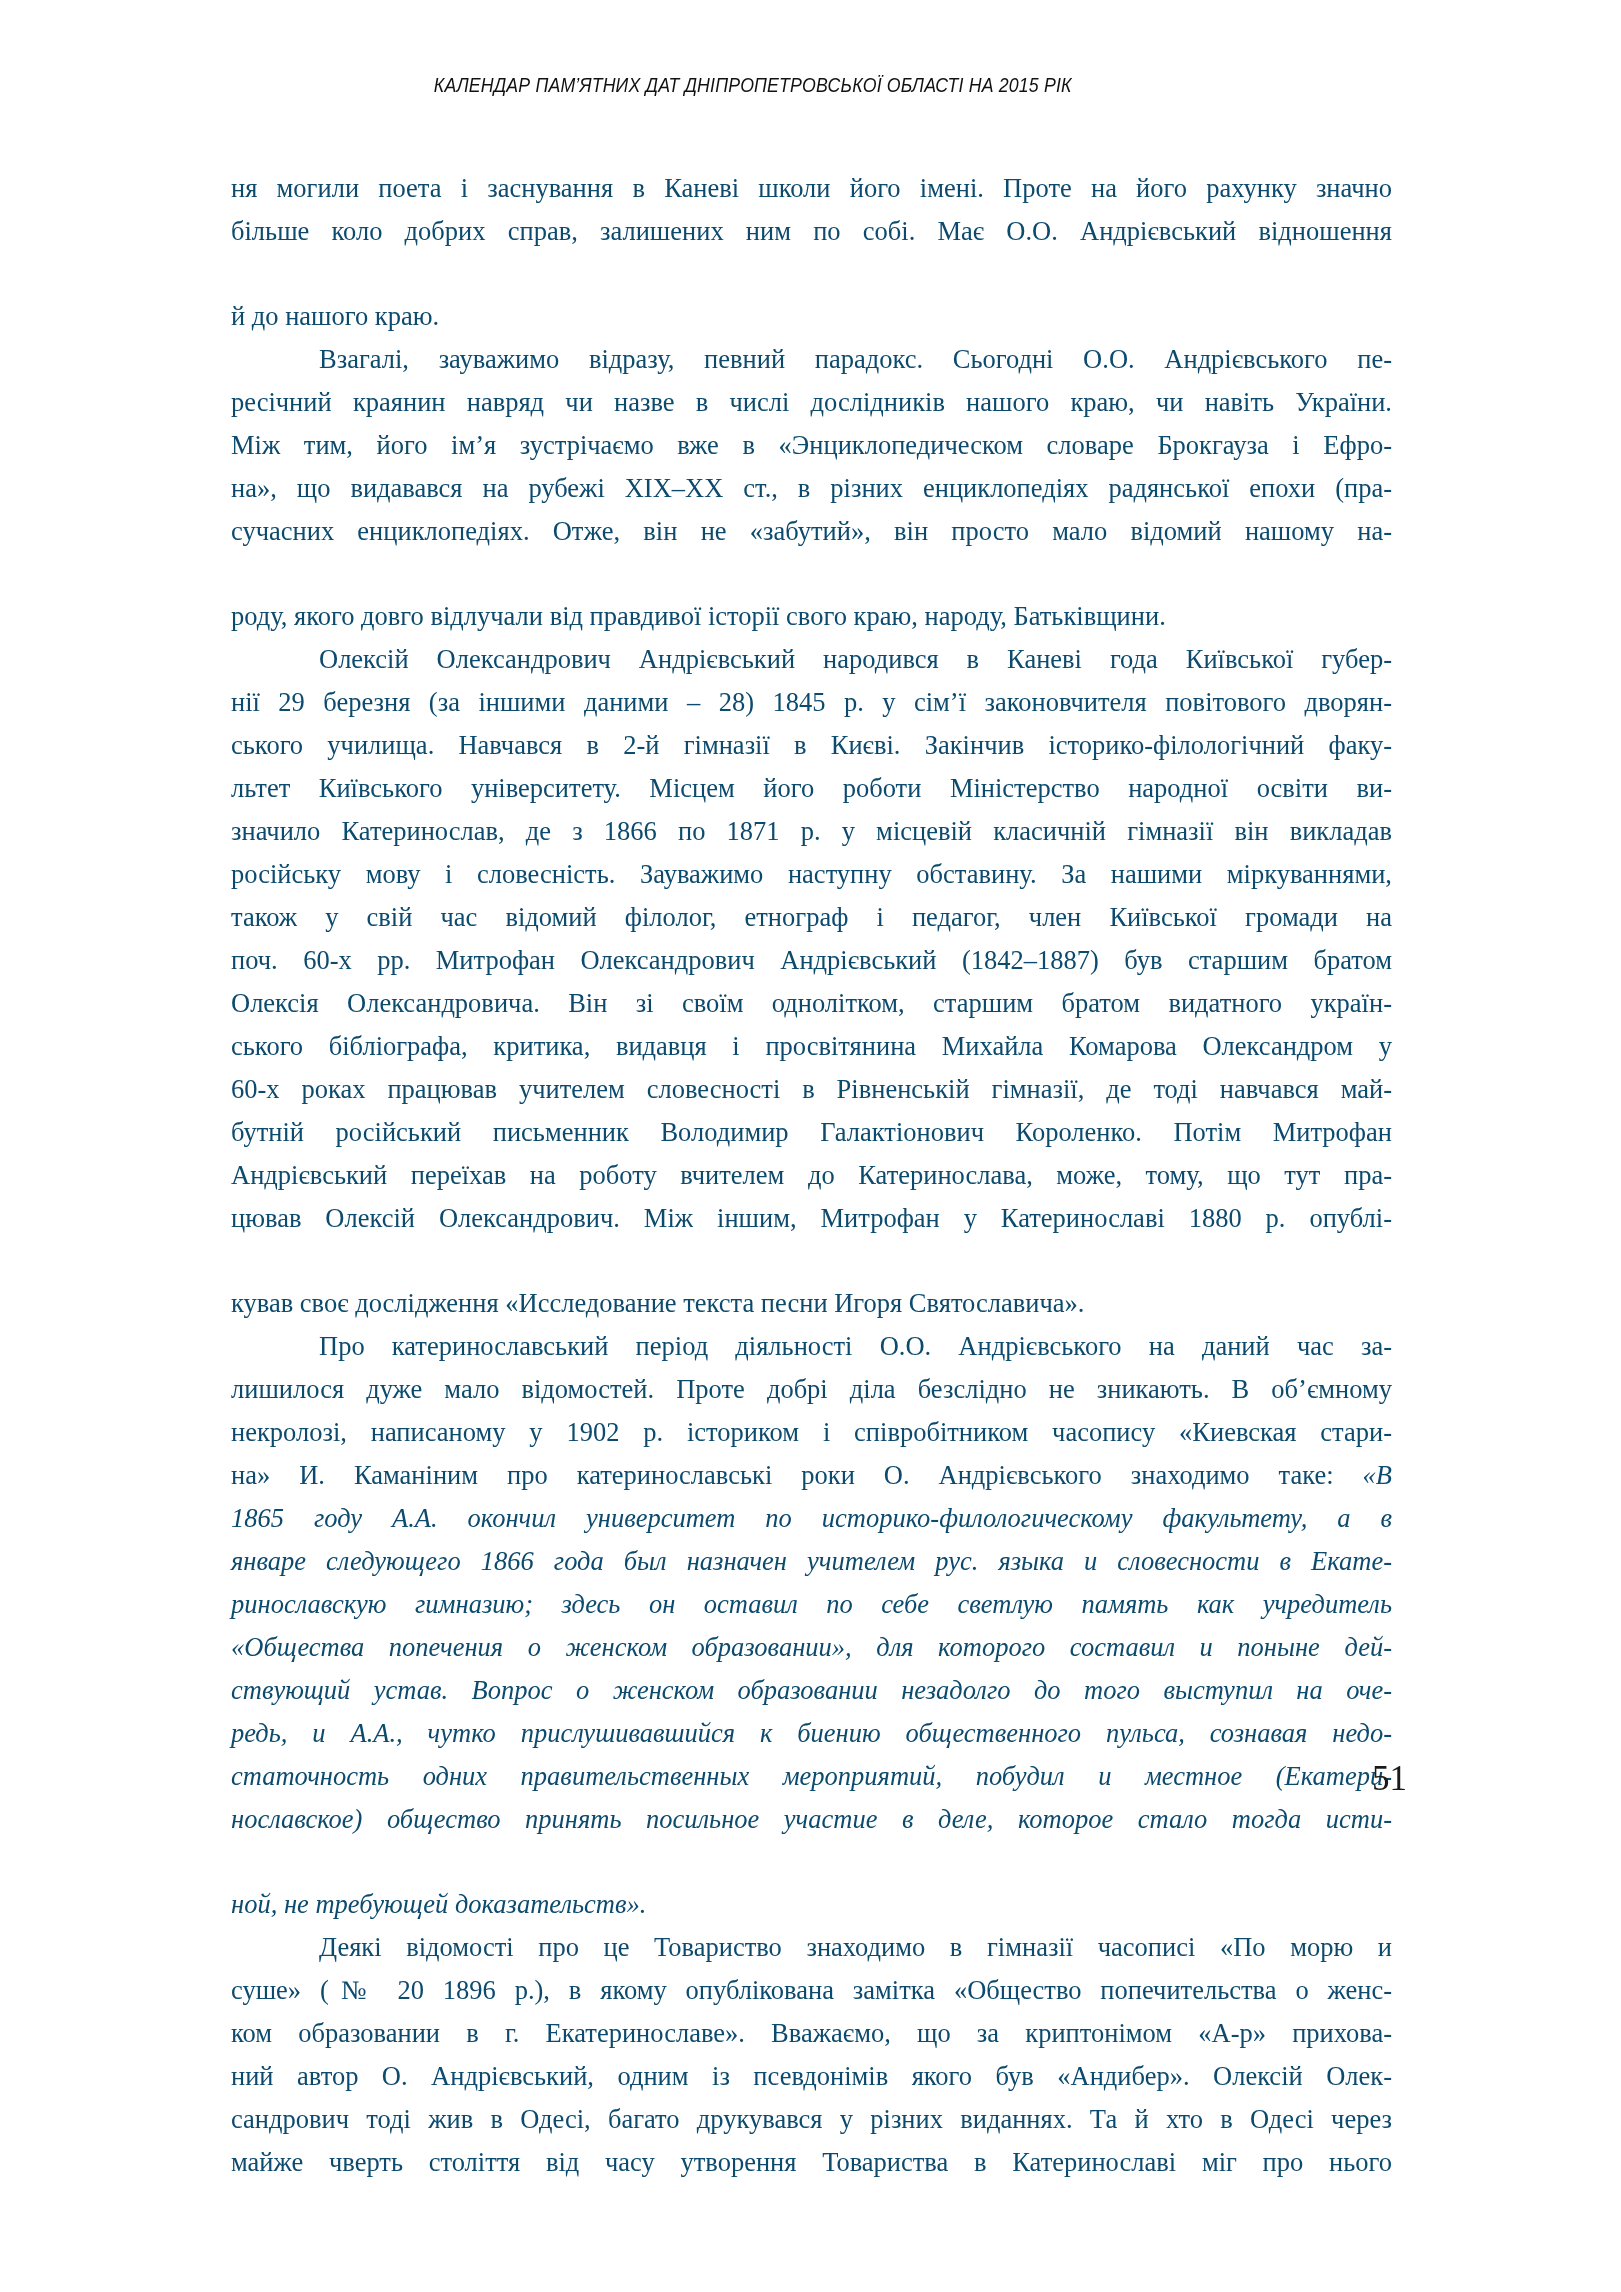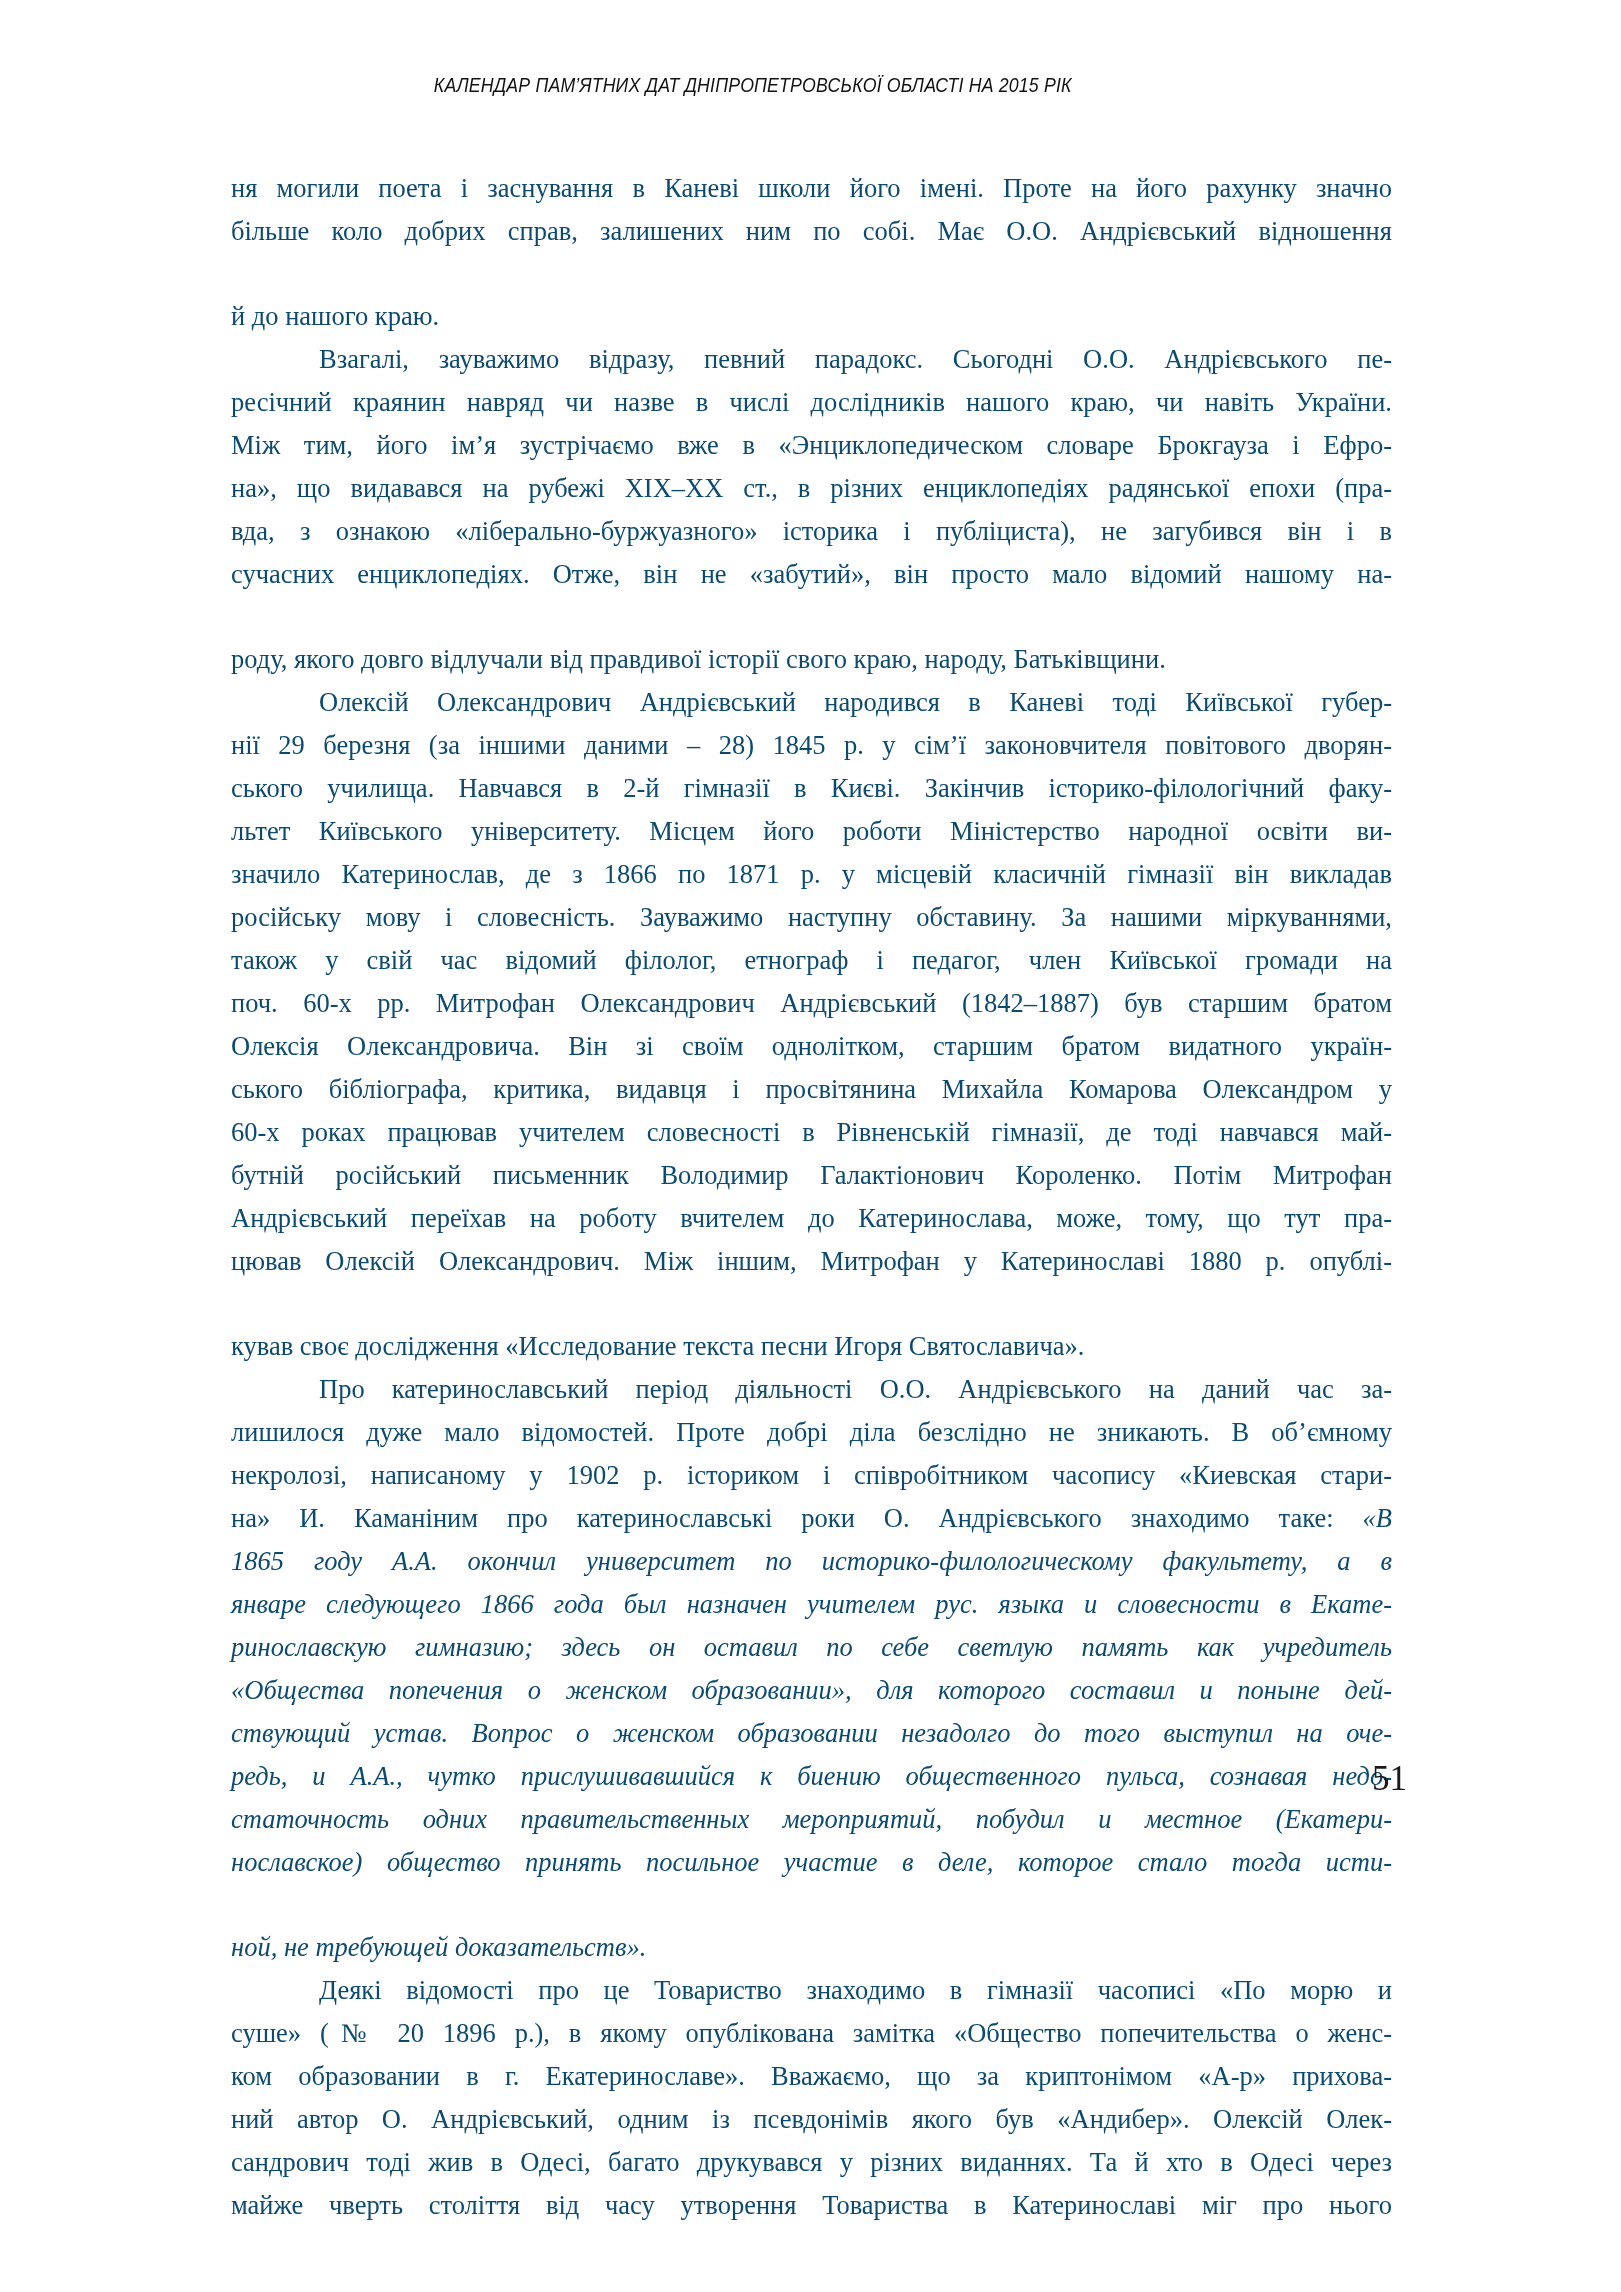--- a/index.html
+++ b/index.html
@@ -35,24 +35,23 @@
 <div class="page">
   <div class="running-header">КАЛЕНДАР ПАМ’ЯТНИХ ДАТ ДНІПРОПЕТРОВСЬКОЇ ОБЛАСТІ НА 2015 РІК</div>
   <div class="body-text" id="body-text">
       <div class="line"><span>ня могили поета і заснування в Каневі школи його імені. Проте на його рахунку значно</span></div>
       <div class="line"><span>більше коло добрих справ, залишених ним по собі. Має О.О. Андрієвський відношення</span></div>
       <div class="line last"><span>й до нашого краю.</span></div>
       <div class="line indent"><span>Взагалі, зауважимо відразу, певний парадокс. Сьогодні О.О. Андрієвського пе-</span></div>
       <div class="line"><span>ресічний краянин навряд чи назве в числі дослідників нашого краю, чи навіть України.</span></div>
       <div class="line"><span>Між тим, його ім’я зустрічаємо вже в «Энциклопедическом словаре Брокгауза і Ефро-</span></div>
       <div class="line"><span>на», що видавався на рубежі XIX–XX ст., в різних енциклопедіях радянської епохи (пра-</span></div>
-      <div class="line"><span>вда, з ознакою «ліберально-буржуазного» історика і публіциста), не загубився він і в</span></div>
       <div class="line"><span>сучасних енциклопедіях. Отже, він не «забутий», він просто мало відомий нашому на-</span></div>
       <div class="line last"><span>роду, якого довго відлучали від правдивої історії свого краю, народу, Батьківщини.</span></div>
-      <div class="line indent"><span>Олексій Олександрович Андрієвський народився в Каневі тоді Київської губер-</span></div>
+      <div class="line indent"><span>Олексій Олександрович Андрієвський народився в Каневі года Київської губер-</span></div>
       <div class="line"><span>нії 29 березня (за іншими даними – 28) 1845 р. у сім’ї законовчителя повітового дворян-</span></div>
       <div class="line"><span>ського училища. Навчався в 2-й гімназії в Києві. Закінчив історико-філологічний факу-</span></div>
       <div class="line"><span>льтет Київського університету. Місцем його роботи Міністерство народної освіти ви-</span></div>
       <div class="line"><span>значило Катеринослав, де з 1866 по 1871 р. у місцевій класичній гімназії він викладав</span></div>
       <div class="line"><span>російську мову і словесність. Зауважимо наступну обставину. За нашими міркуваннями,</span></div>
       <div class="line"><span>також у свій час відомий філолог, етнограф і педагог, член Київської громади на</span></div>
       <div class="line"><span>поч. 60-х рр. Митрофан Олександрович Андрієвський (1842–1887) був старшим братом</span></div>
       <div class="line"><span>Олексія Олександровича. Він зі своїм однолітком, старшим братом видатного україн-</span></div>
       <div class="line"><span>ського бібліографа, критика, видавця і просвітянина Михайла Комарова Олександром у</span></div>
       <div class="line"><span>60-х роках працював учителем словесності в Рівненській гімназії, де тоді навчався май-</span></div>

